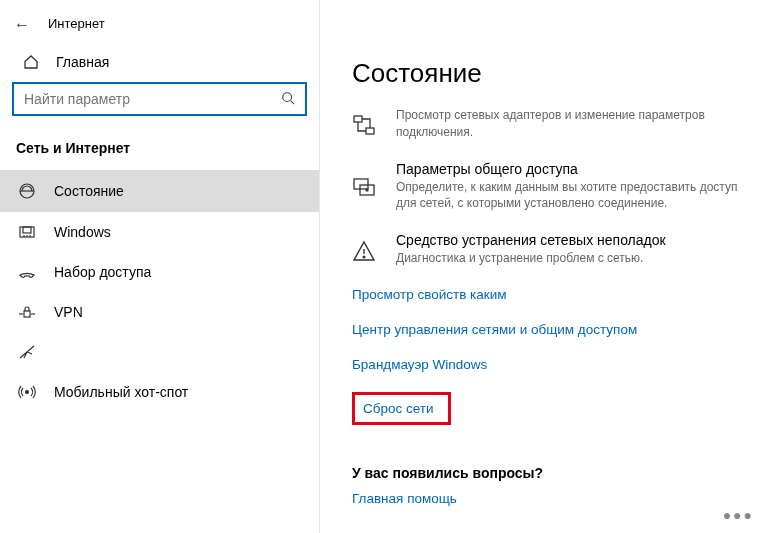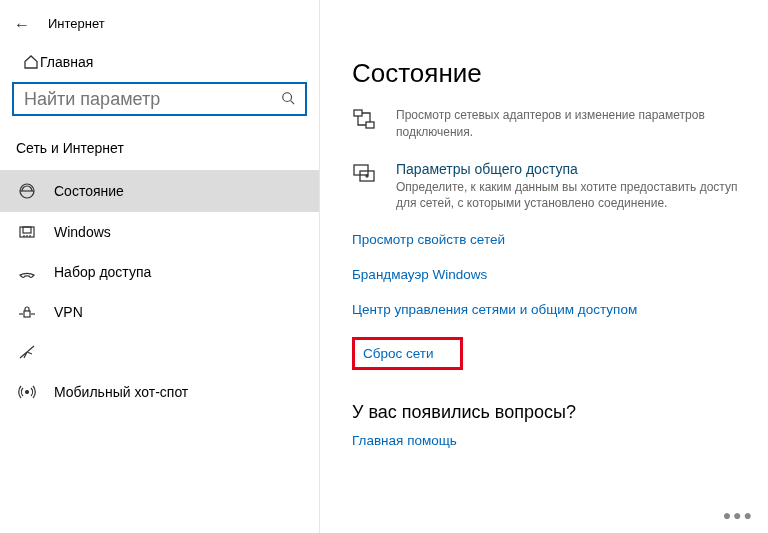--- a/index.html
+++ b/index.html
@@ -29,48 +29,49 @@
     gap: 18px;
   }
   .back-arrow {
     font-size: 16px;
     color: #333;
     cursor: pointer;
   }
   .home-row {
     display: flex;
     align-items: center;
+    gap: 16px;
     padding: 10px 22px 12px 22px;
     font-size: 14px;
   }
   .search-wrap {
     padding: 0 12px 18px 12px;
   }
   .search-box {
     display: flex;
     align-items: center;
     border: 2px solid #0067b8;
     background: #fff;
     height: 34px;
     padding: 0 10px;
   }
   .search-input {
     flex: 1;
     border: none;
     outline: none;
-    font-size: 18px;
+    font-size: 14px;
     color: #4c1d95;
     background: transparent;
   }
   .search-icon {
     color: #444;
   }
   .category {
     font-size: 14px;
-    font-weight: 400;
+    font-weight: 700;
     padding: 6px 16px 14px 16px;
   }
   .nav-item {
     display: flex;
     align-items: center;
     gap: 18px;
     padding: 12px 0 12px 18px;
     font-size: 14px;
     cursor: pointer;
   }
@@ -92,58 +93,58 @@
   }
   .main-title {
     font-size: 26px;
     font-weight: 400;
     margin: 44px 0 18px 0;
   }
   .row-item {
     display: flex;
     gap: 18px;
     margin-bottom: 20px;
-    align-items: flex-start;
+    align-items: center;
   }
   .row-icon {
     width: 26px;
     flex-shrink: 0;
     color: #333;
     padding-top: 2px;
   }
   .row-icon svg { display: block; }
   .row-text h4 {
     font-size: 14px;
     font-weight: 400;
-    color: #0c4a6e;
+    color: #000000;
     margin-bottom: 2px;
   }
   .row-text p {
     font-size: 12px;
     color: #666;
     line-height: 1.4;
   }
   .link {
     color: #0067b8;
     font-size: 13.5px;
     cursor: pointer;
     display: inline-block;
     margin-bottom: 20px;
   }
   .reset-highlight {
     border: 3px solid #e2001a;
-    padding: 6px 26px 6px 8px;
+    padding: 6px 14px 6px 8px;
     margin-bottom: 18px;
     display: inline-block;
   }
   .reset-highlight .link { margin-bottom: 0; }
   .questions {
-    font-size: 18px;
-    font-weight: 400;
-    margin: 14px 0 10px 0;
+    font-size: 14px;
+    font-weight: 700;
+    margin: 22px 0 10px 0;
   }
   .more-dots {
     position: absolute;
     bottom: 10px;
     right: 14px;
     color: #888;
     font-size: 14px;
     letter-spacing: 2px;
   }
 </style>
@@ -271,24 +272,37 @@
           <rect x="8" y="8" width="14" height="10"></rect>
           <circle cx="15" cy="13" r="1"></circle>
         </svg>
     </span>
     <div class="row-text">
       <h4>Параметры общего доступа</h4>
       <p>Определите, к каким данным вы хотите предоставить доступ для сетей, с которыми установлено соединение.</p>
     </div>
   </div>
 
-
-  <div><span class="link">Просмотр свойств сетей</span></div>
+  <div class="row-item">
+    <span class="row-icon">
+      <svg width="24" height="22" viewBox="0 0 24 22" fill="none" stroke="currentColor" stroke-width="1.4">
+          <path d="M12 2 L22 20 H2 Z"></path>
+          <line x1="12" y1="9" x2="12" y2="14"></line>
+          <circle cx="12" cy="17" r="0.8" fill="currentColor"></circle>
+        </svg>
+    </span>
+    <div class="row-text">
+      <h4>Средство устранения сетевых неполадок</h4>
+      <p>Диагностика и устранение проблем с сетью.</p>
+    </div>
+  </div>
+
+  <div><span class="link">Просмотр свойств каким</span></div>
+  <div><span class="link">Центр управления сетями и общим доступом</span></div>
   <div><span class="link">Брандмауэр Windows</span></div>
-  <div><span class="link">Центр управления сетями и общим доступом</span></div>
 
   <div class="reset-highlight">
     <span class="link">Сброс сети</span>
   </div>
 
   <h2 class="questions">У вас появились вопросы?</h2>
   <div><span class="link">Главная помощь</span></div>
 
   <div class="more-dots">●●●</div>
 </div>

